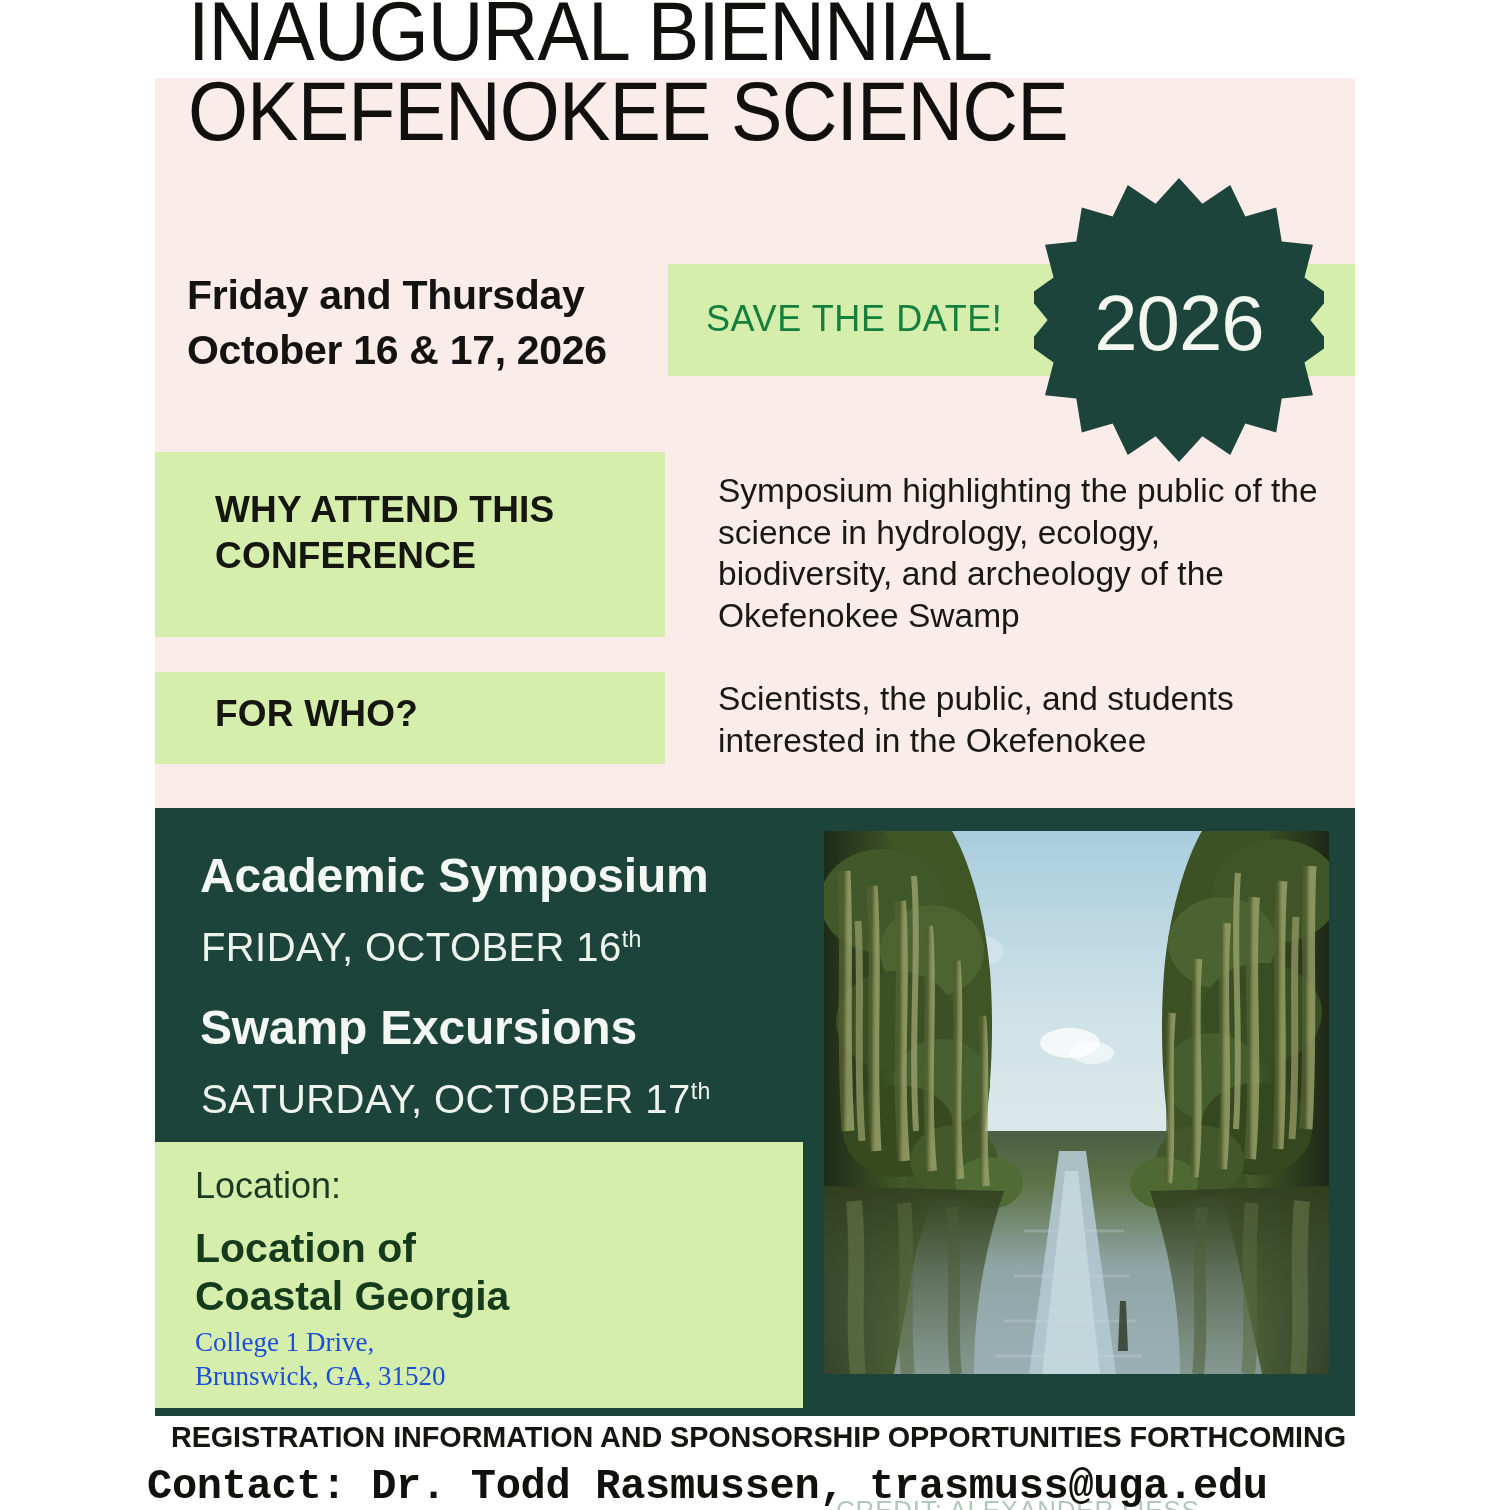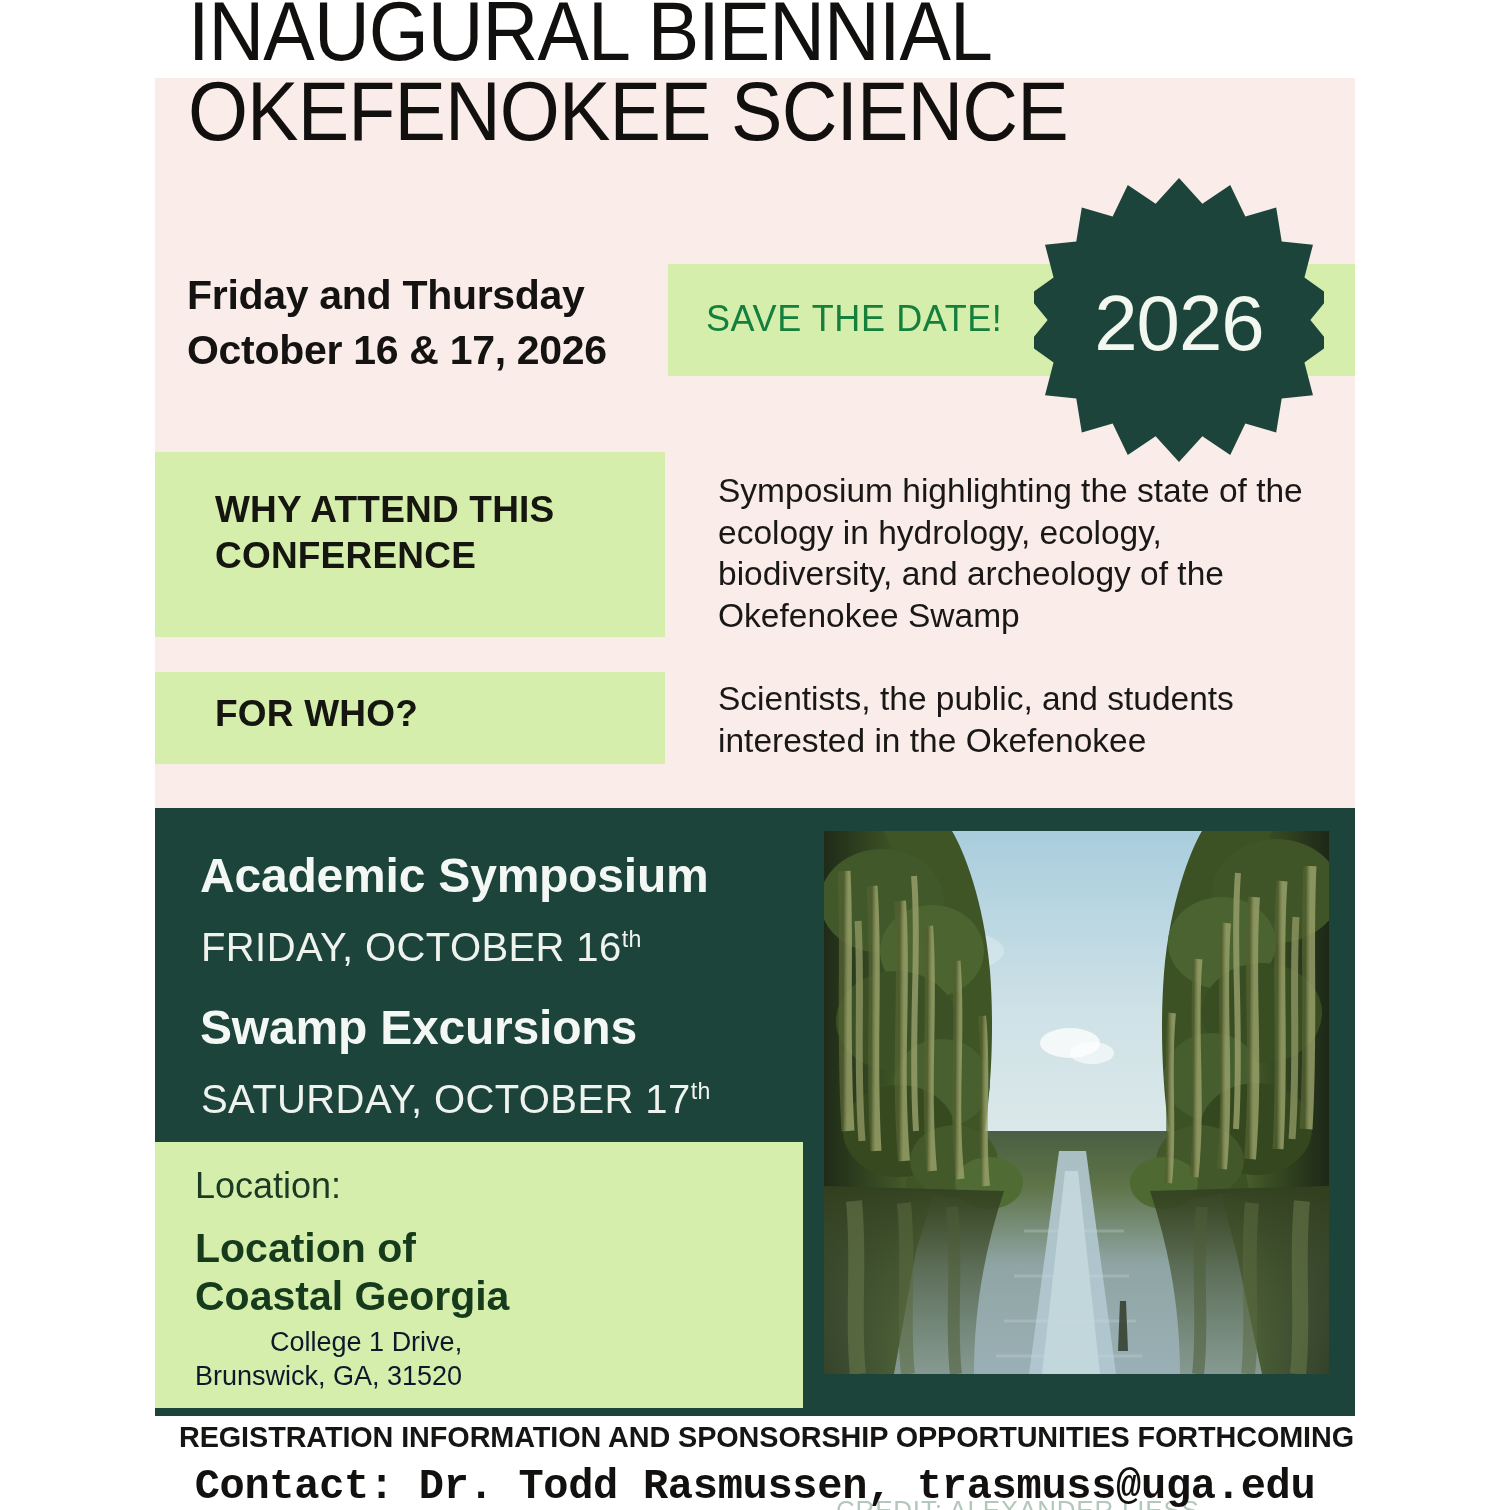--- a/index.html
+++ b/index.html
@@ -212,27 +212,26 @@
     font-weight: 700;
     font-size: 41px;
     line-height: 1.17;
     color: #153a1c;
     white-space: nowrap;
   }
   .loc-addr {
     position: absolute;
     left: 195px; top: 1325px;
     z-index: 6;
-    font-family: Liberation Sans, sans-serif;
+    font-family: Liberation Serif, serif;
     font-weight: 400;
     font-size: 27px;
     line-height: 1.27;
-    color: #0f172a;
-    white-space: nowrap;
-    text-align: right;
+    color: #1d4ed8;
+    white-space: nowrap;
   }
 
   
   .photo {
     position: absolute;
     left: 824px;
     top: 831px;
     width: 505px;
     height: 543px;
     z-index: 4;
@@ -250,25 +249,25 @@
     font-size: 26px;
     letter-spacing: 0.8px;
     color: #b4c7bd;
     white-space: nowrap;
     margin-top: 40px;
   }
 
   
   .footer {
     position: absolute;
-    left: 155px;
+    left: 147px;
     top: 1420px;
     width: 1200px;
     z-index: 6;
-    text-align: center;
+    text-align: left;
   }
   .footer-line1 {
     font-family: "Liberation Sans Narrow", "Liberation Sans", sans-serif;
     font-weight: 700;
     font-size: 30px;
     letter-spacing: -0.1px;
     color: #161514;
     white-space: nowrap;
     transform: scaleX(0.96);
   }
@@ -348,21 +347,21 @@
 
   <div class="gbox gbox-why"></div>
   <div class="gbox-label lbl-why">
     <div>WHY ATTEND THIS</div>
     <div>CONFERENCE</div>
   </div>
 
   <div class="gbox gbox-who"></div>
   <div class="gbox-label lbl-who">FOR WHO?</div>
 
-  <div class="body-para para-why">Symposium highlighting the state of the ecology in hydrology, ecology, biodiversity, and archeology of the Okefenokee Swamp</div>
+  <div class="body-para para-why">Symposium highlighting the public of the science in hydrology, ecology, biodiversity, and archeology of the Okefenokee Swamp</div>
   <div class="body-para para-who">Scientists, the public, and students interested in the Okefenokee</div>
 
   <div class="dark-panel"></div>
 
   <div class="dg-heading head-sym">Academic Symposium</div>
   <div class="dg-sub sub-sym"><span>FRIDAY, OCTOBER 16</span><sup>th</sup></div>
 
   <div class="dg-heading head-exc">Swamp Excursions</div>
   <div class="dg-sub sub-exc"><span>SATURDAY, OCTOBER 17</span><sup>th</sup></div>
 

